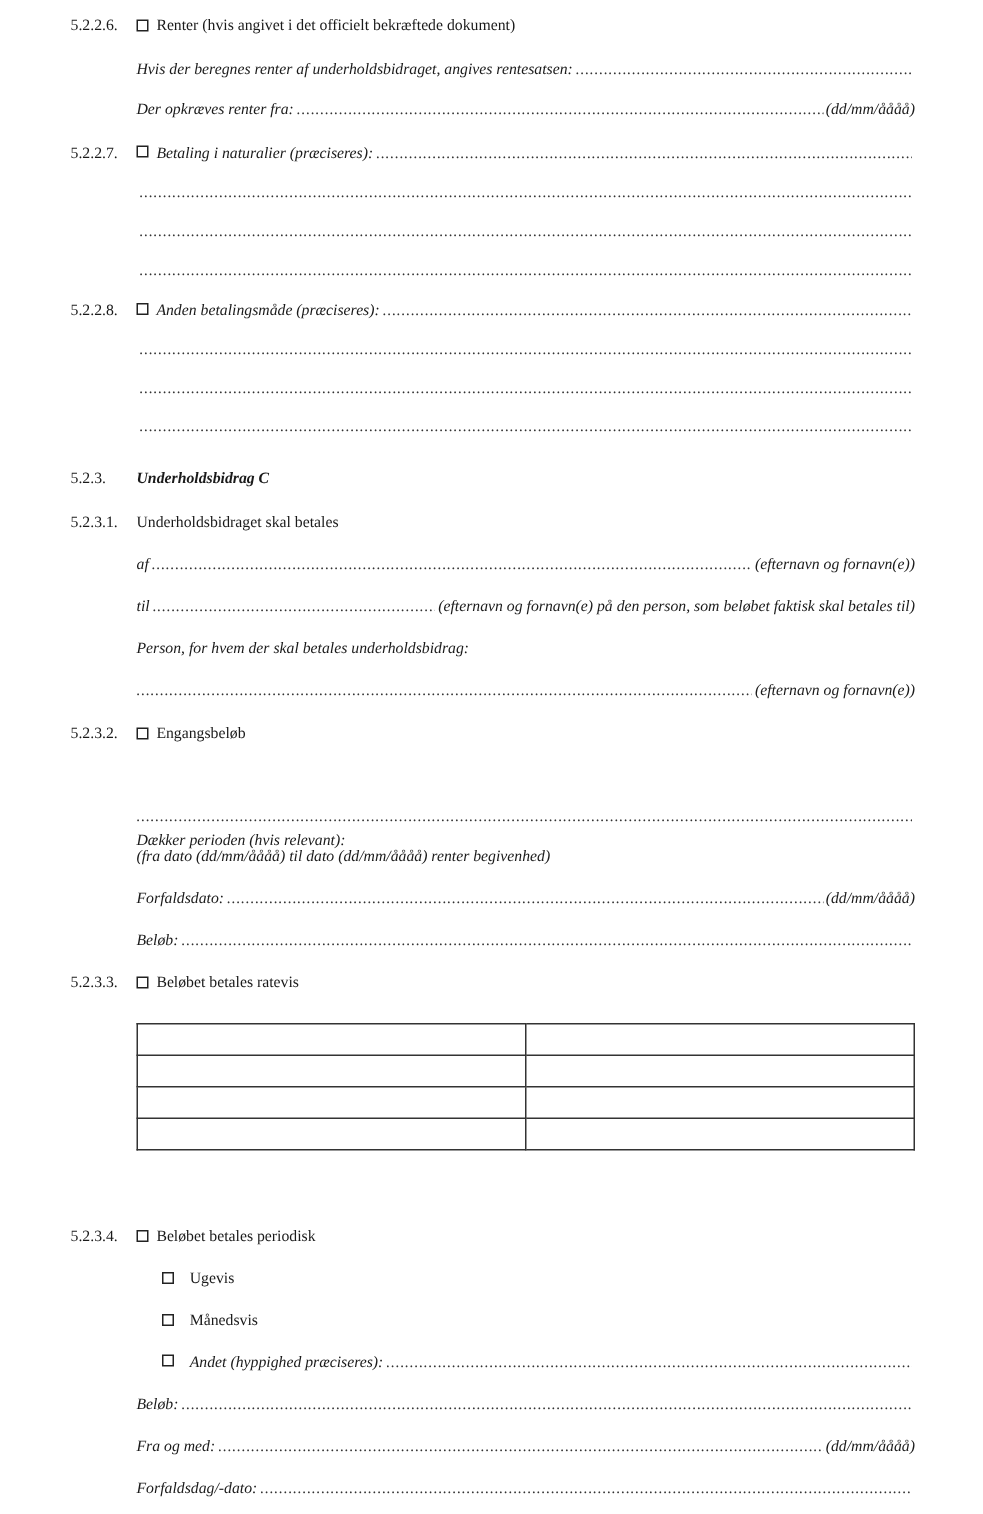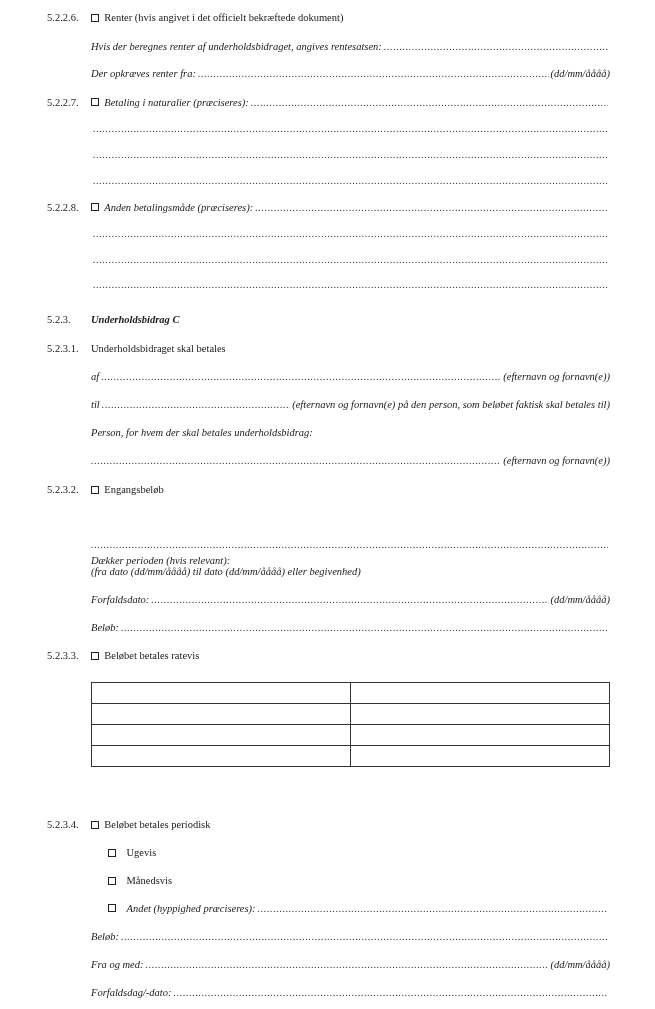--- a/index.html
+++ b/index.html
@@ -97,21 +97,21 @@
   <span class="num">5.2.3.2.</span>
   <span style="position:absolute;left:91px;" class="sp"><span class="cb"></span>&nbsp;&nbsp;<span>Engangsbeløb</span></span>
 </div>
 <div class="row" style="top:511px;left:91px;width:519px;margin-top:43px;">
   <span class="sp">Dækker perioden (hvis relevant):</span>
 </div>
 <div class="row" style="top:538px;left:91px;width:519px;">
     <span class="dots" style="margin-left:0;"></span>
   </div>
 <div class="row" style="top:565px;left:91px;width:519px;">
-  <span class="sp">(fra dato (dd/mm/åååå) til dato (dd/mm/åååå) eller begivenhed)</span>
+  <span class="sp">(fra dato (dd/mm/åååå) til dato (dd/mm/åååå) renter begivenhed)</span>
 </div>
 <div class="row" style="top:593px;left:91px;width:519px;align-items:flex-end;">
   <span class="sp">Forfaldsdato:</span>
     <span class="dots"></span>
     <span class="sp">(dd/mm/åååå)</span>
 </div>
 <div class="row" style="top:621px;left:91px;width:519px;">
   <span class="sp">Beløb:</span>
     <span class="dots"></span>
 </div>

